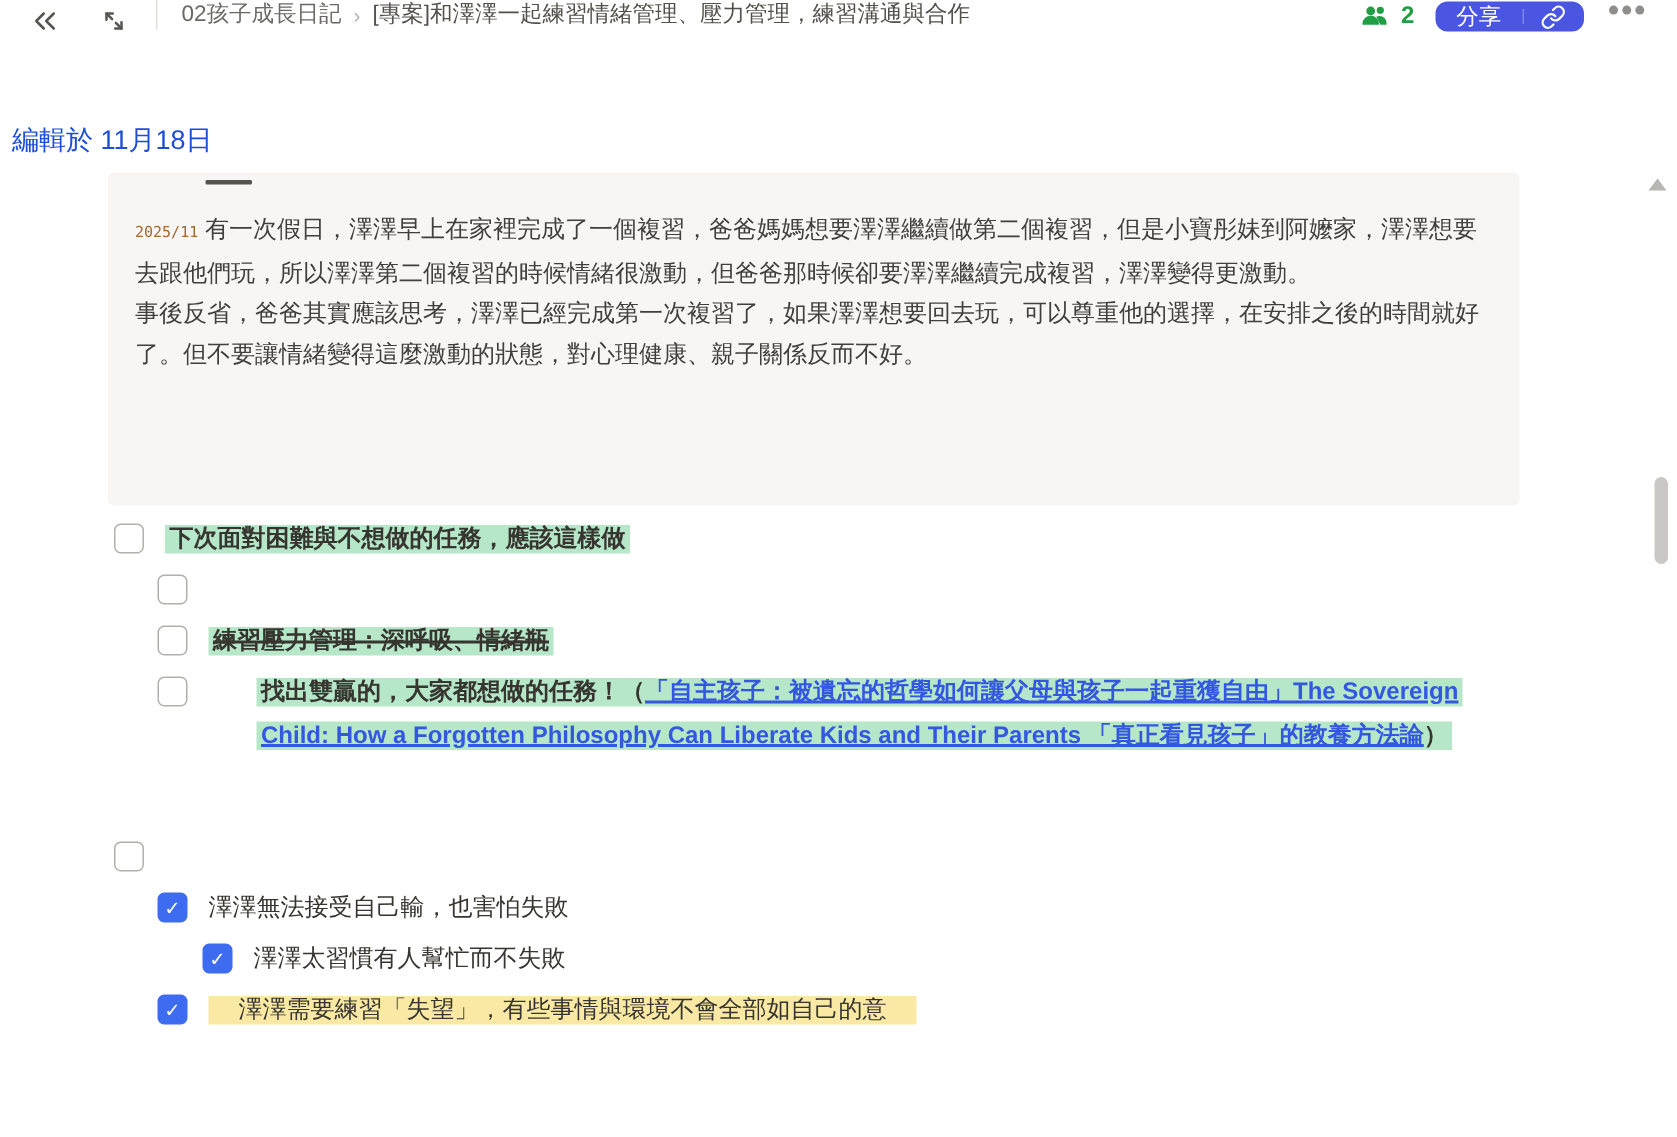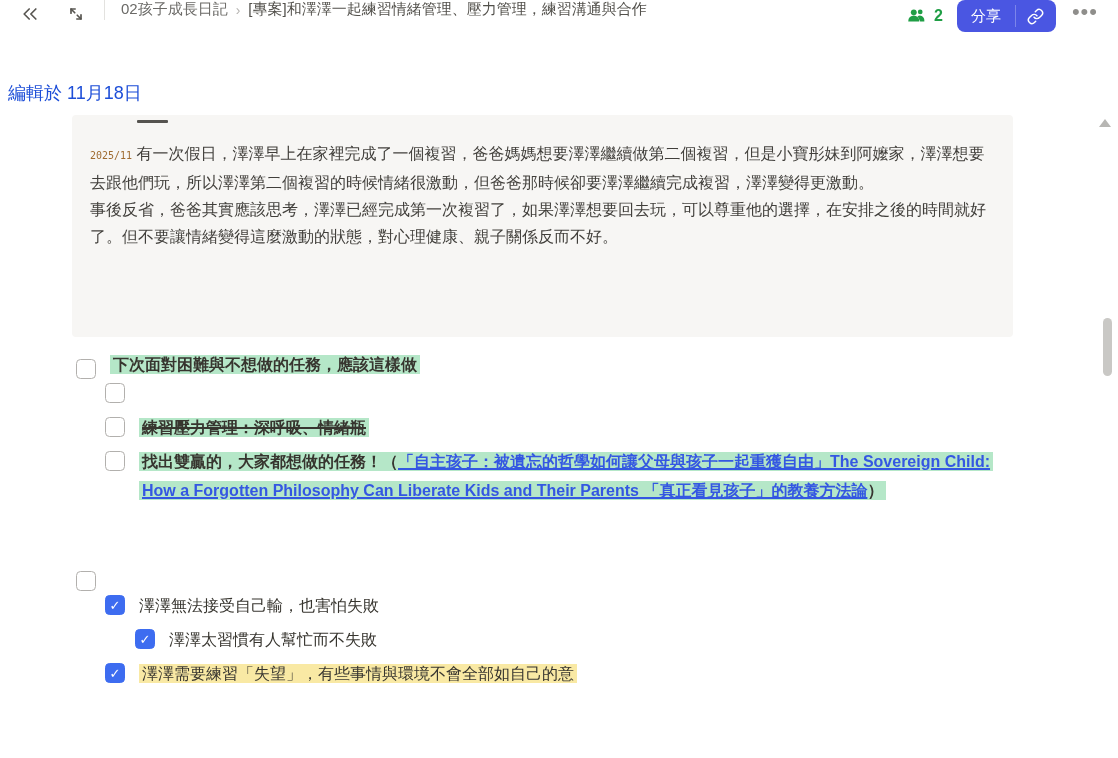--- a/index.html
+++ b/index.html
@@ -14,21 +14,21 @@
   .nav-icon svg { stroke:#575550; }
   .tb-divider { width:1px; height:20px; background:#e3e2df; margin:0 16px 0 14px; }
   .breadcrumb { display:flex; align-items:center; gap:8px; font-size:15px; white-space:nowrap; }
   .crumb-root { color:#6b6a67; cursor:pointer; }
   .crumb-sep { color:#b5b3b0; font-size:14px; }
   .crumb-current { color:#52504b; cursor:pointer; }
   .tb-right { margin-left:auto; display:flex; align-items:center; gap:14px; }
   .collab { display:flex; align-items:center; gap:6px; cursor:pointer; }
   .collab-count { color:var(--collab-green); font-size:16px; font-weight:600; }
   .share-group { display:flex; align-items:stretch; background:var(--share-blue);
-    border-radius:8px; overflow:hidden; height:32px; cursor:pointer; }
+    border-radius:8px; overflow:hidden; height:20px; cursor:pointer; }
   .share-btn { color:#ffffff; font-size:15px; font-weight:500; display:flex; align-items:center;
     padding:0 14px; }
   .share-sep { width:1px; background:rgba(255,255,255,0.28); margin:5px 0; }
   .link-btn { display:flex; align-items:center; justify-content:center; width:40px; }
   .more-btn { color:#8f8e8b; font-size:22px; letter-spacing:1px; line-height:10px; cursor:pointer;
     padding:0 4px 8px 2px; }
 
   .edited-note { position:absolute; left:8px; top:81px; font-size:18px; color:#1d4ed8; }
 
   
@@ -36,40 +36,40 @@
 
   .code-block { background:#f7f6f4; border-radius:4px; height:222px; padding:16px 18px 0 18px;
     font-size:16px; line-height:27px; color:#413f3b; overflow:hidden; position:relative; }
   .code-partial-line { position:absolute; left:65px; top:5px; width:31px; height:3px;
     background:#55534f; border-radius:1px; }
   .code-text { margin-top:9px; font-family:"Liberation Sans","DejaVu Sans",sans-serif; }
   .code-date { color:var(--code-number); font-family:"DejaVu Sans Mono","Liberation Mono",monospace;
     font-size:10px; }
 
   .todo-row { display:flex; align-items:flex-start; height:34px; }
-  .todo-row.tall { height:auto; }
-  .indent-0 { padding-left:4px;align-items:flex-end; }
+  .todo-row.tall { height:auto;gap:32px; }
+  .indent-0 { padding-left:4px; }
   .indent-1 { padding-left:33px; }
   .indent-2 { padding-left:63px; }
   .gap-after-code { height:8px; }
   .gap-sections { height:52px; }
 
   .checkbox { width:20px; height:20px; flex:0 0 20px; border-radius:4.5px; margin-top:4px;
     margin-right:14px; cursor:pointer; }
   .checkbox.unchecked { background:#ffffff; border:1.5px solid #b2b0ad; }
   .checkbox.checked { background:var(--checkbox-blue); border:1.5px solid var(--checkbox-blue);
     display:flex; align-items:center; justify-content:center; color:#ffffff; font-size:13px;
     font-weight:700; line-height:1; }
 
   .todo-text { font-size:16px; line-height:29px; }
   .bold { font-weight:700; }
   .hl-green { background:var(--green-highlight); padding:1px 3px;
     -webkit-box-decoration-break:clone; box-decoration-break:clone; }
   .hl-pink { background:var(--pink-highlight); padding:1px 3px; }
-  .hl-yellow { background:var(--yellow-highlight); padding:1px 3px; }
+  .hl-yellow { background:var(--yellow-highlight); padding:1px 20px; }
   .strike { text-decoration:line-through; text-decoration-thickness:1.5px;margin-top:15px; }
   .inline-link { color:var(--link-blue); font-weight:700; text-decoration:underline;
     text-decoration-thickness:1.5px; cursor:pointer; }
 
   
   .scroll-up-arrow { position:absolute; right:7px; top:119px; width:0; height:0;
     border-left:6px solid transparent; border-right:6px solid transparent;
     border-bottom:8px solid #b7b6b3; cursor:pointer; }
   .scroll-thumb { position:absolute; right:6px; top:318px; width:9px; height:58px;
     background:#c9c8c5; border-radius:5px; cursor:pointer; }

